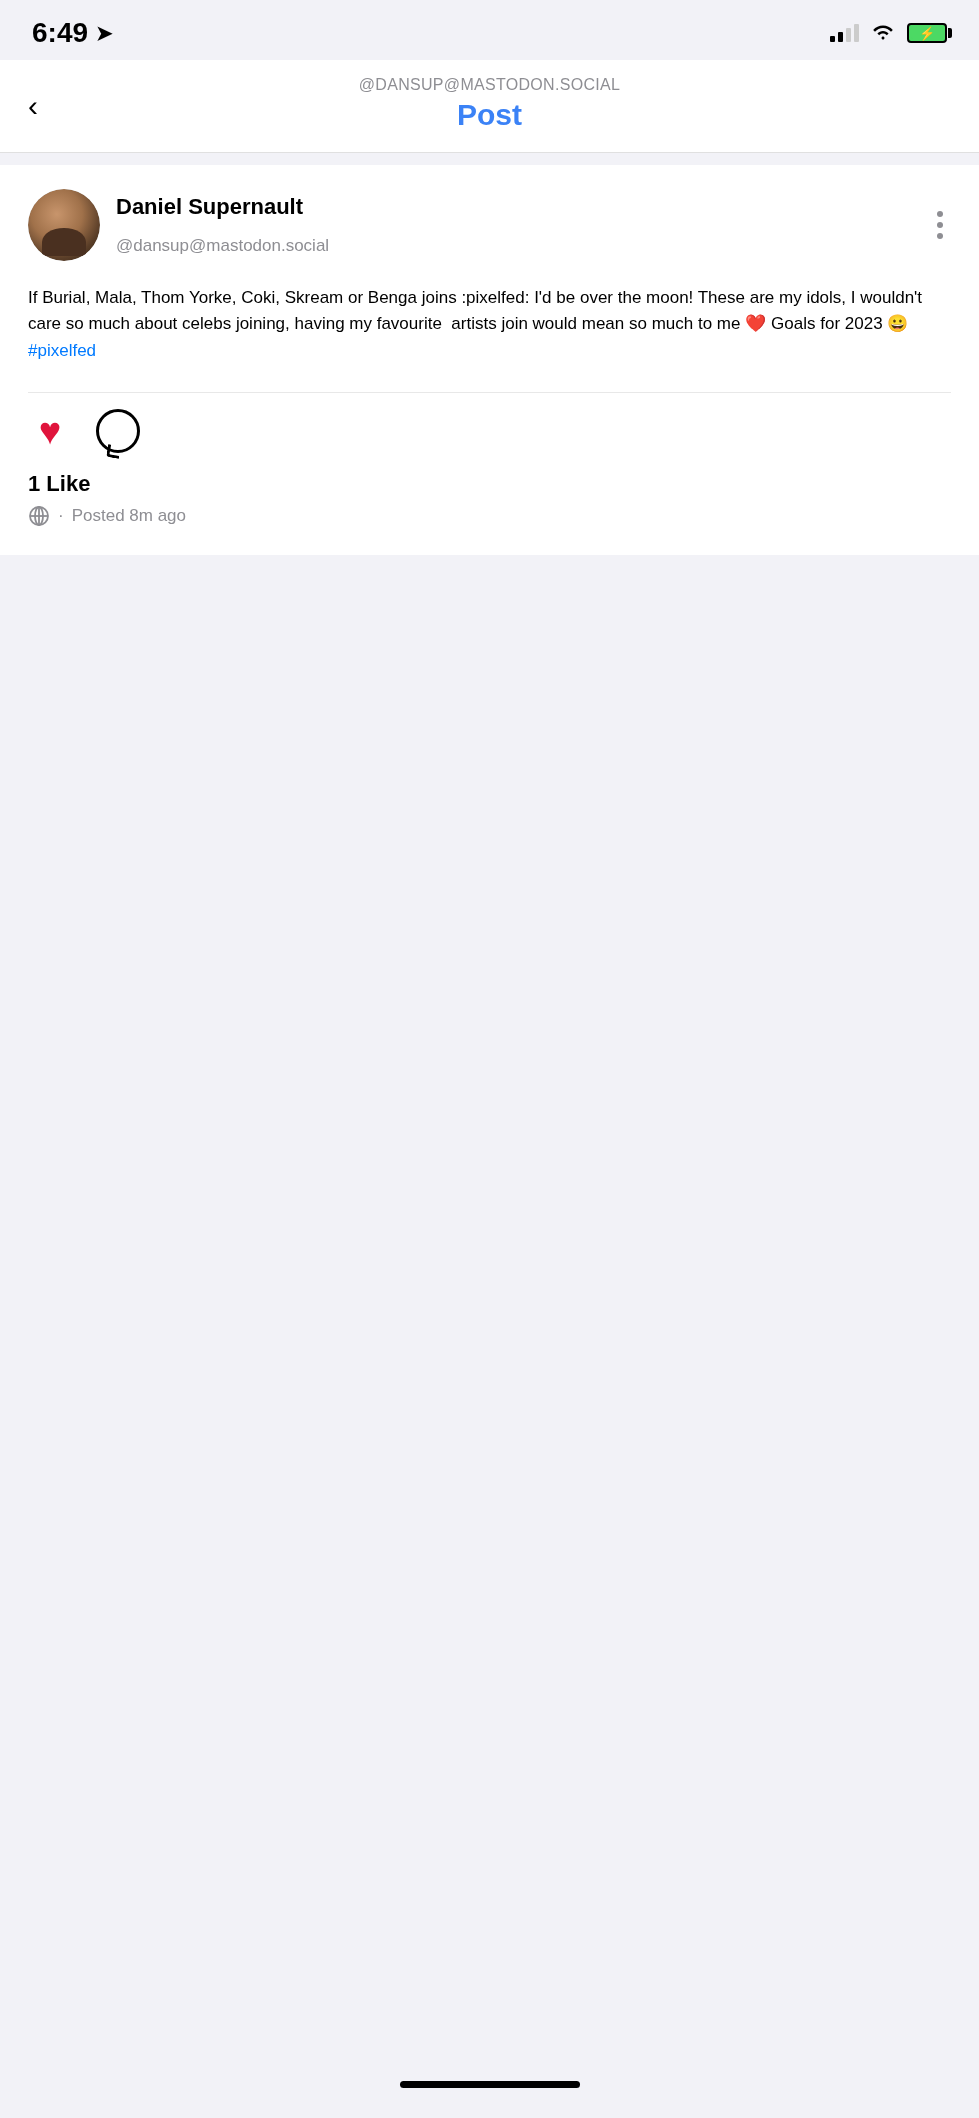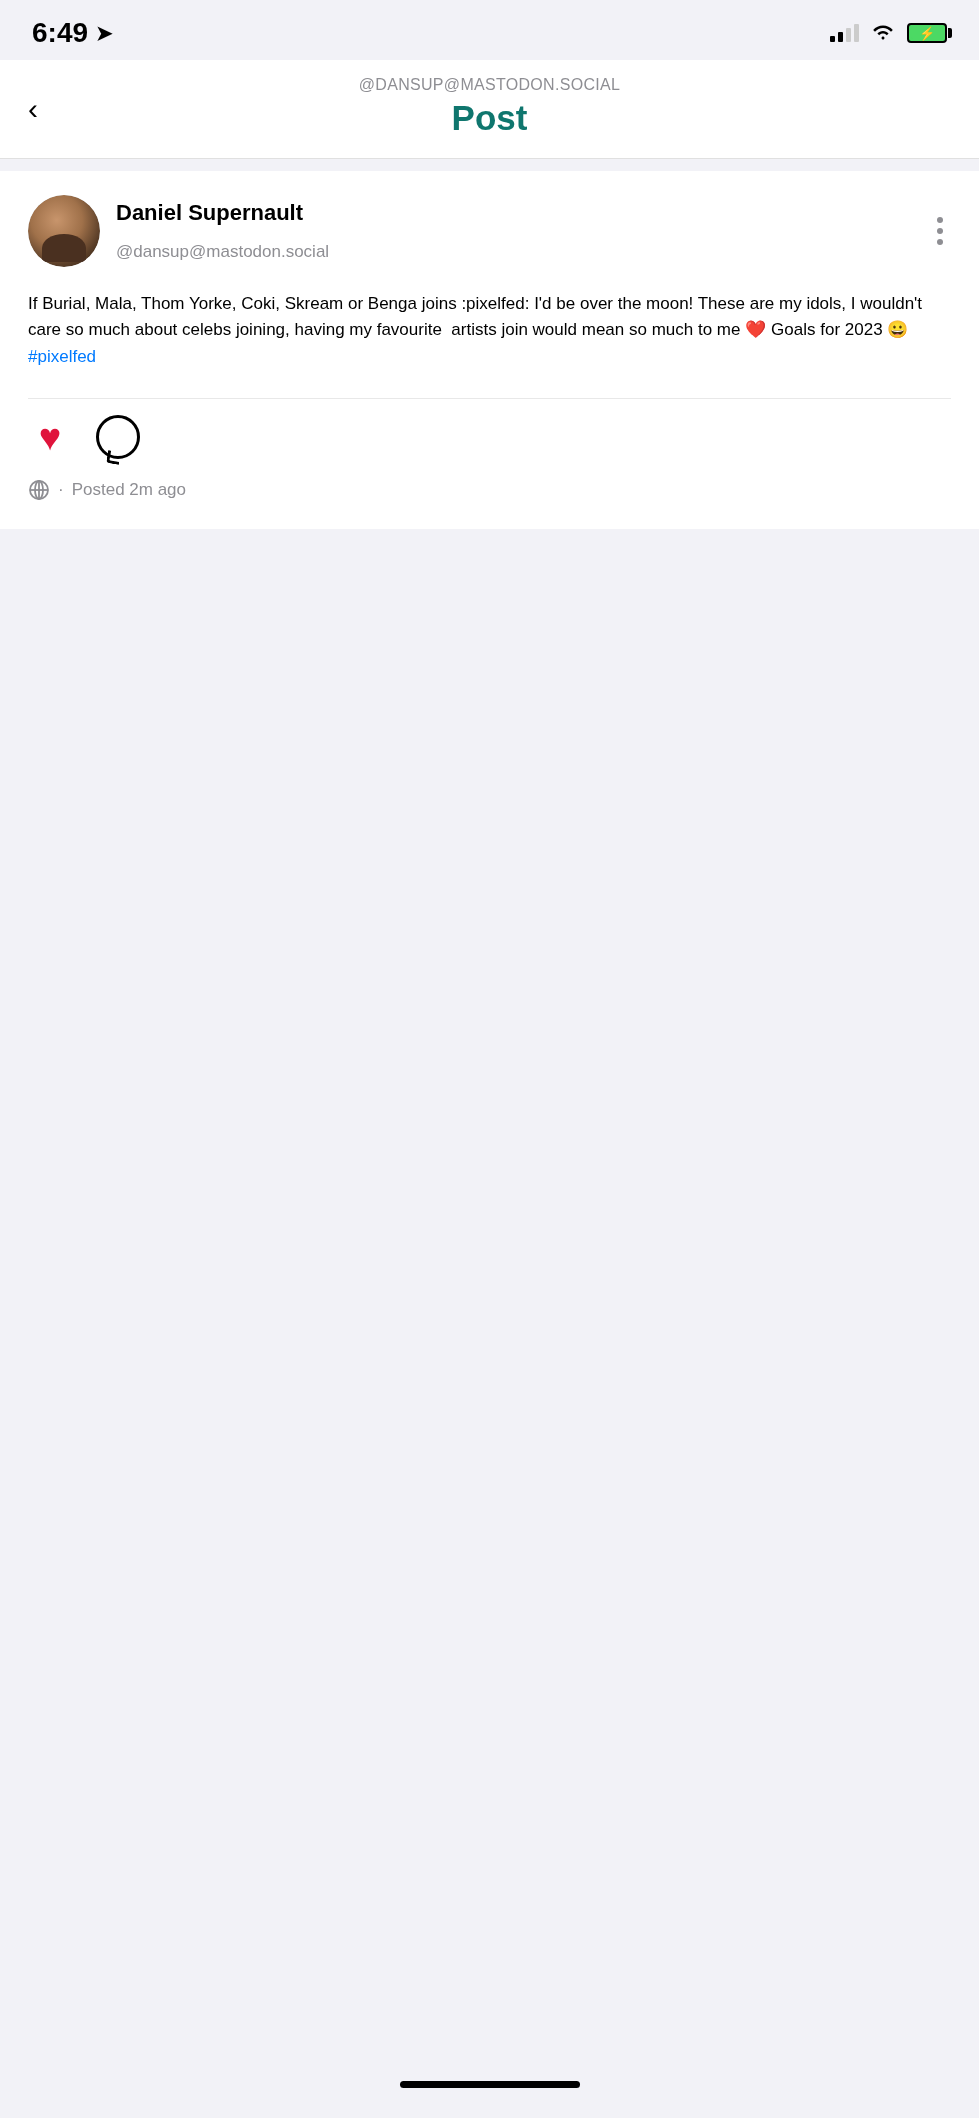--- a/index.html
+++ b/index.html
@@ -130,23 +130,23 @@
 
     .header-subtitle {
       font-size: 16px;
       color: #8e8e93;
       margin-bottom: 4px;
       font-weight: 400;
       letter-spacing: 0.3px;
     }
 
     .header-title {
-      font-size: 35px;
+      font-size: 30px;
       font-weight: 700;
-      color: #0f766e;
+      color: #3b82f6;
       text-align: center;
     }
 
     
     .post-card {
       background: #fff;
       margin-top: 12px;
       padding: 24px 28px;
     }
 
@@ -395,29 +395,30 @@
 
   <div class="post-actions">
     <div class="action-icon heart-icon">
       <span class="heart-svg">♥</span>
     </div>
     <div class="comment-icon">
     </div>
   </div>
 
   <div class="likes-section">
+    <div class="likes-count">1 Like</div>
     <div class="post-meta">
       <svg class="globe-icon" viewBox="0 0 22 22" fill="none">
         <circle cx="11" cy="11" r="9" stroke="#8e8e93" stroke-width="1.8"></circle>
         <ellipse cx="11" cy="11" rx="4" ry="9" stroke="#8e8e93" stroke-width="1.8"></ellipse>
         <line x1="2" y1="11" x2="20" y2="11" stroke="#8e8e93" stroke-width="1.8"></line>
         <line x1="11" y1="2" x2="11" y2="20" stroke="#8e8e93" stroke-width="1.8"></line>
       </svg>
       <span class="meta-dot">·</span>
-      <span>Posted 2m ago</span>
+      <span>Posted 8m ago</span>
     </div>
   </div>
 
 </div>
 
 <div class="gray-area"></div>
 
 <div class="home-indicator">
   <div class="home-bar"></div>
 </div>

